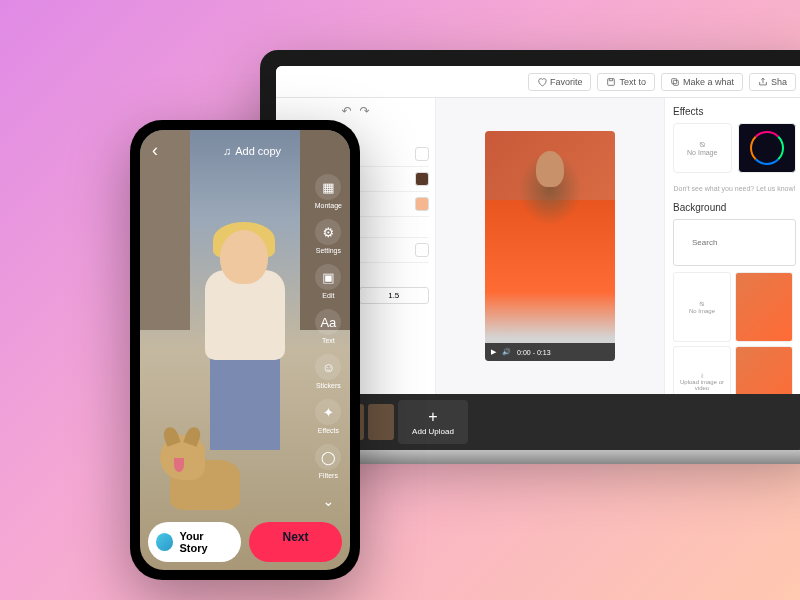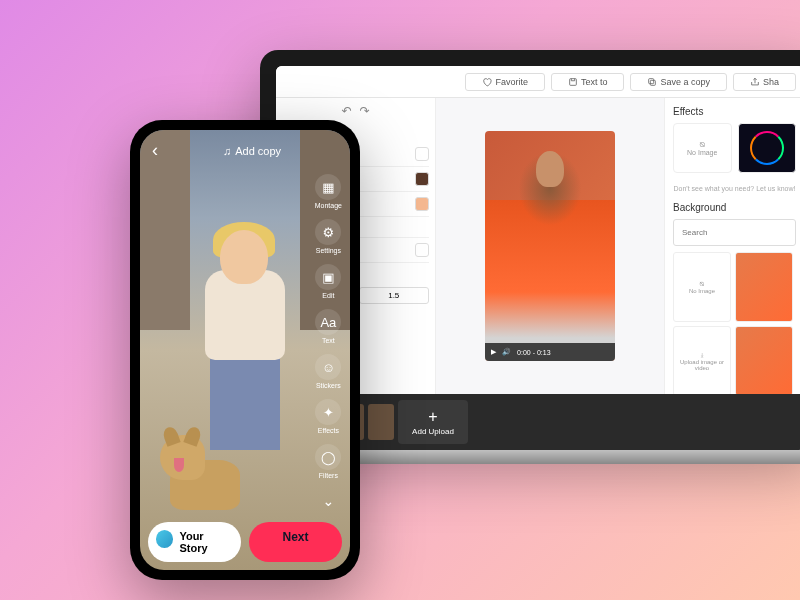--- a/index.html
+++ b/index.html
@@ -6,21 +6,21 @@
 body{width:800px;height:600px;background:linear-gradient(135deg,#e08ae6 0%,#f5a8d4 40%,#ffc8b0 100%);position:relative;overflow:hidden}
 
 
 .laptop{position:absolute;right:-20px;top:50px;width:560px;height:440px}
 .laptop-screen{width:100%;height:400px;background:#1a1a1a;border-radius:18px 18px 0 0;padding:16px 16px 0;box-shadow:0 20px 60px rgba(0,0,0,0.3)}
 .laptop-inner{width:100%;height:100%;background:#fff;border-radius:6px;display:flex;flex-direction:column;overflow:hidden}
 .laptop-base{width:110%;height:14px;background:linear-gradient(180deg,#c0c0c0,#888);margin-left:-5%;border-radius:0 0 12px 12px}
 
 
 .topbar{height:32px;background:#fff;border-bottom:1px solid #e5e5e5;display:flex;align-items:center;justify-content:flex-end;padding:0 8px;gap:6px}
-.tb-btn{display:flex;align-items:center;gap:3px;font-size:9px;color:#555;padding:3px 16px;border:1px solid #ddd;border-radius:3px;background:#fff}
+.tb-btn{display:flex;align-items:center;gap:3px;font-size:9px;color:#555;padding:3px 8px;border:1px solid #ddd;border-radius:3px;background:#fff}
 .tb-btn svg{width:10px;height:10px}
 
 
 .editor{flex:1;display:flex;background:#f7f7f9;overflow:hidden}
 .left-panel{width:160px;background:#fff;border-right:1px solid #eee;padding:6px;font-size:9px}
 .panel-title{font-size:9px;color:#888;margin-bottom:6px}
 .undo-redo{display:flex;gap:8px;justify-content:center;margin-bottom:8px;color:#888}
 .undo-redo span{font-size:12px}
 .prop-row{display:flex;align-items:center;gap:4px;padding:5px 0;border-bottom:1px solid #f0f0f0}
 .prop-row input[type=radio]{width:10px;height:10px}
@@ -35,21 +35,21 @@
 .preview-head{position:absolute;top:20px;left:50%;transform:translateX(-50%);width:28px;height:36px;background:#c8916a;border-radius:50% 50% 40% 40%}
 .play-bar{position:absolute;bottom:0;left:0;right:0;height:18px;background:rgba(0,0,0,0.7);display:flex;align-items:center;gap:6px;padding:0 6px;font-size:7px;color:#fff}
 
 .right-panel{width:140px;background:#fff;border-left:1px solid #eee;padding:8px;font-size:9px}
 .rp-title{font-size:10px;color:#333;margin-bottom:6px}
 .effect-grid{display:flex;gap:6px;margin-bottom:12px}
 .effect-card{flex:1;height:50px;border:1px solid #eee;border-radius:4px;display:flex;flex-direction:column;align-items:center;justify-content:center;font-size:7px;color:#999}
 .effect-neon{background:#0a0a1a;position:relative}
 .effect-neon::after{content:'';position:absolute;width:30px;height:30px;border:2px solid;border-color:#ff0080 #00ff80 #0080ff #ff8000;border-radius:50%}
 .caption{font-size:7px;color:#aaa;text-align:center;margin-bottom:10px}
-.search-box{width:100%;padding:8px;border:1px solid #ddd;border-radius:3px;font-size:8px;margin-bottom:6px}
+.search-box{width:100%;padding:18px;border:1px solid #ddd;border-radius:3px;font-size:8px;margin-bottom:6px}
 .bg-grid{display:flex;gap:4px;flex-wrap:wrap}
 .bg-card{width:58px;height:70px;border:1px solid #eee;border-radius:3px;display:flex;flex-direction:column;align-items:center;justify-content:center;font-size:6px;color:#999;text-align:center}
 .bg-orange{background:linear-gradient(135deg,#e67a4a,#ff6b35)}
 
 
 .timeline{height:56px;background:#2a2a2a;display:flex;align-items:center;padding:0 10px;gap:4px}
 .tl-num{width:18px;height:36px;background:#444;color:#fff;font-size:10px;display:flex;align-items:center;justify-content:center;border-radius:3px}
 .tl-frame{width:26px;height:36px;background:#6b5440;border-radius:3px}
 .tl-add{width:70px;height:44px;background:#3a3a3a;color:#fff;display:flex;flex-direction:column;align-items:center;justify-content:center;font-size:8px;border-radius:4px;gap:2px}
 .tl-add-plus{font-size:16px;line-height:1}
@@ -80,21 +80,21 @@
 .phone-top{position:absolute;top:10px;left:0;right:0;display:flex;align-items:center;padding:0 12px;gap:8px;color:#fff;font-size:11px}
 .phone-top .back{font-size:18px}
 .phone-top .sound{flex:1;text-align:center;display:flex;align-items:center;justify-content:center;gap:4px}
 
 .tool-rail{position:absolute;right:8px;top:44px;display:flex;flex-direction:column;gap:10px;align-items:center}
 .tool-item{display:flex;flex-direction:column;align-items:center;gap:2px;color:#fff;font-size:7px}
 .tool-icon{width:26px;height:26px;background:rgba(255,255,255,0.12);border-radius:50%;display:flex;align-items:center;justify-content:center;font-size:13px}
 .tool-chevron{color:#fff;font-size:14px;margin-top:4px}
 
 .phone-bottom{position:absolute;bottom:8px;left:8px;right:8px;display:flex;gap:8px}
-.story-btn{flex:1;background:#fff;border-radius:20px;padding:8px;display:flex;gap:6px;font-size:11px;font-weight:600}
+.story-btn{flex:1;background:#fff;border-radius:20px;padding:8px;display:flex;align-items:center;gap:6px;font-size:11px;font-weight:600}
 .story-avatar{width:18px;height:18px;border-radius:50%;background:linear-gradient(135deg,#4ac8e8,#2a98c8)}
 .next-btn{flex:1;background:#ff2d55;color:#0f172a;border-radius:20px;padding:8px;text-align:center;font-size:12px;font-weight:600}
 </style>
 </head>
 <body>
 
 <div class="laptop">
   <div class="laptop-screen">
     <div class="laptop-inner">
 
@@ -110,21 +110,21 @@
               <rect x="4" y="4" width="16" height="16" rx="2"></rect>
               <path d="M8 4v5h8V4"></path>
             </svg>
           <span>Text to</span>
         </div>
         <div class="tb-btn">
           <svg viewBox="0 0 24 24" fill="none" stroke="#666" stroke-width="2">
               <rect x="8" y="8" width="12" height="12" rx="2"></rect>
               <rect x="4" y="4" width="12" height="12" rx="2"></rect>
             </svg>
-          <span>Save a copy</span>
+          <span>Make a what</span>
         </div>
         <div class="tb-btn">
           <svg viewBox="0 0 24 24" fill="none" stroke="#666" stroke-width="2">
               <path d="M4 12v7h16v-7M12 3v12M8 7l4-4 4 4"></path>
             </svg>
           <span>Sha</span>
         </div>
       </div>
 
       <div class="editor">

